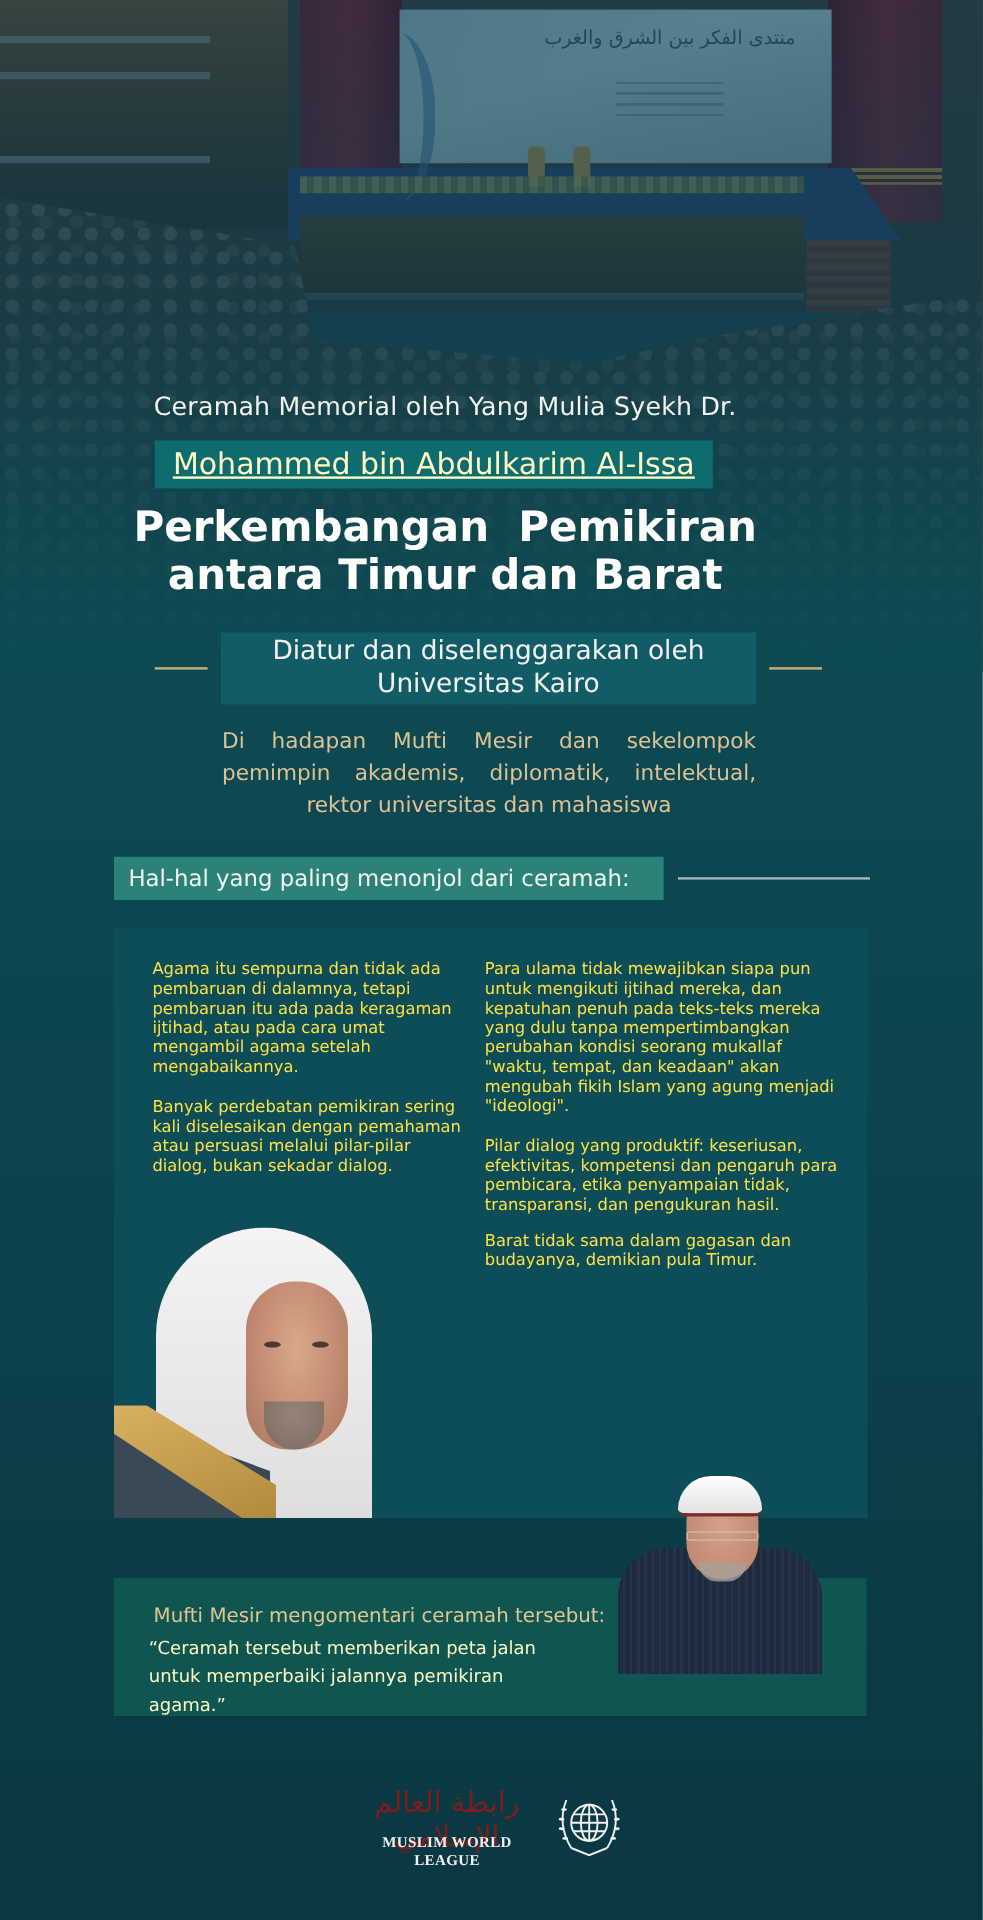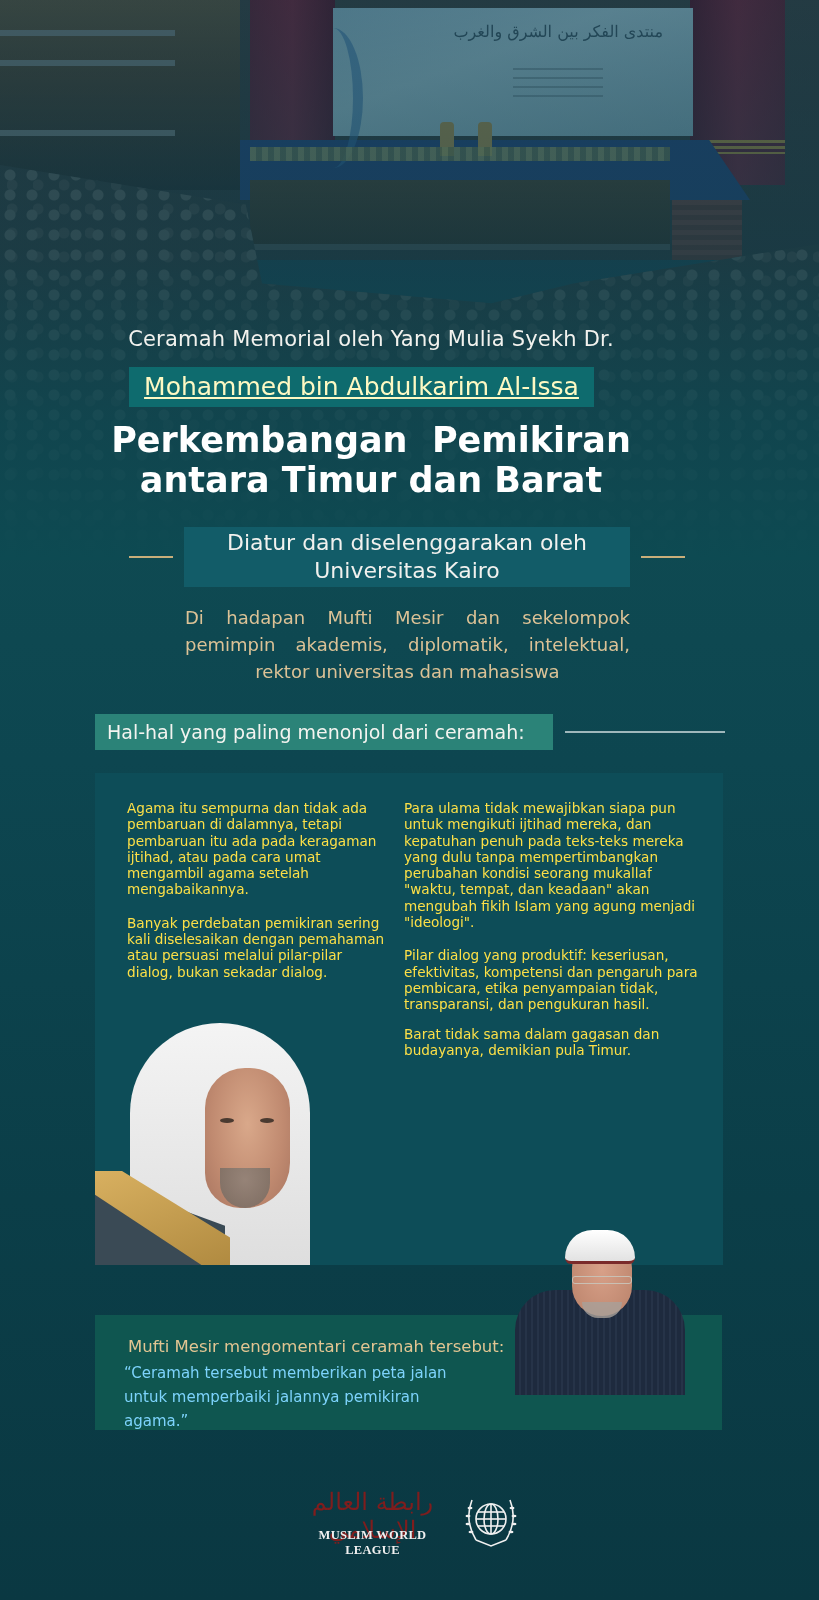--- a/index.html
+++ b/index.html
@@ -92,21 +92,21 @@
   .eye { position:absolute; width:14px; height:5px; background:#4a3a30; border-radius:50%; top:95px; }
   .bisht { position:absolute; left:0; top:155px; width:130px; height:87px; background:#3a4a55; clip-path: polygon(0 0, 100% 55%, 100% 100%, 0 100%); }
   .gold-trim { position:absolute; left:0; top:148px; width:135px; height:95px; background: linear-gradient(160deg,#d8b060,#b08a40); clip-path: polygon(0 0, 20% 0, 100% 70%, 100% 100%, 80% 100%, 0 25%); }
 
   .quote-panel {
     position:absolute; left:95px; top:1280px; width:627px; height:115px;
     background:#0f5650;
     margin-top:35px;
   }
   .quote-heading { position:absolute; left:33px; top:22px; font-size:16.5px; color:#e2c592; }
-  .quote-text { position:absolute; left:29px; top:46px; width:360px; font-size:15px; line-height:24px; color:#7dd3fc; }
+  .quote-text { position:absolute; left:29px; top:46px; width:360px; font-size:15px; line-height:24px; color:#fef9c3; }
 
   .portrait-mufti { position:absolute; left:510px; top:1210px; width:180px; height:185px; overflow:hidden; }
   .jubba { position:absolute; left:5px; top:80px; width:170px; height:105px; background: repeating-linear-gradient(90deg,#1e2a3e 0 4px,#263348 4px 6px); border-radius:40px 40px 0 0; }
   .mface { position:absolute; left:62px; top:28px; width:60px; height:78px; background: radial-gradient(ellipse at 50% 40%, #d8a088, #b9826a); border-radius:30px 30px 30px 30px; }
   .turban { position:absolute; left:55px; top:20px; width:70px; height:34px; background: linear-gradient(180deg,#ffffff,#e2e2e2); border-radius:35px 35px 8px 8px; border-bottom:3px solid #7a2a2a; }
   .glasses { position:absolute; left:62px; top:66px; width:60px; height:8px; border:1px solid #c9c0b4; border-radius:3px; }
   .mbeard { position:absolute; left:72px; top:92px; width:40px; height:16px; background:#a7a09a; border-radius:0 0 20px 20px; opacity:.8; }
 
   .logo { position:absolute; left:290px; top:1488px; width:240px; height:64px; }
   .logo-arabic { position:absolute; left:0; top:0; width:165px; font-family:"DejaVu Serif", serif; font-size:24px; color:#7f1d1d; direction:rtl; text-align:center; }

